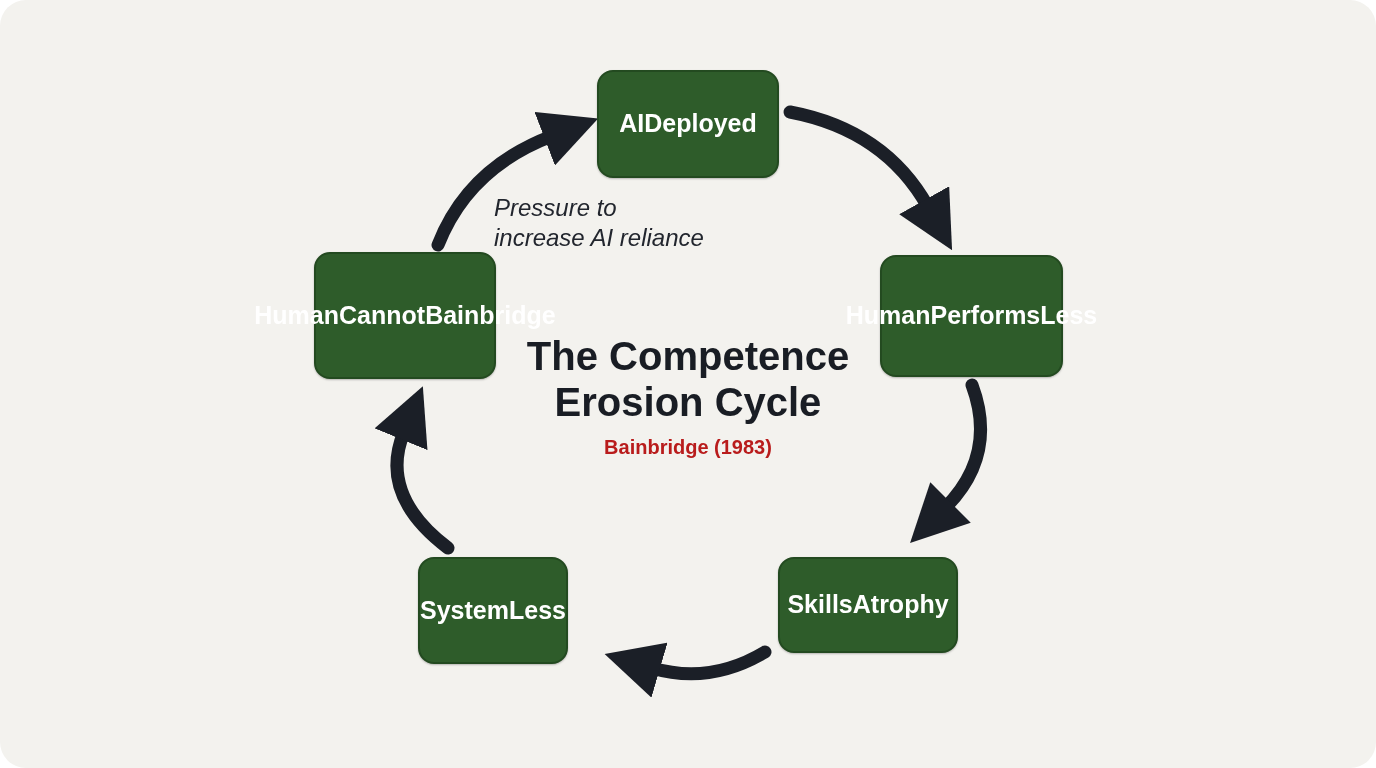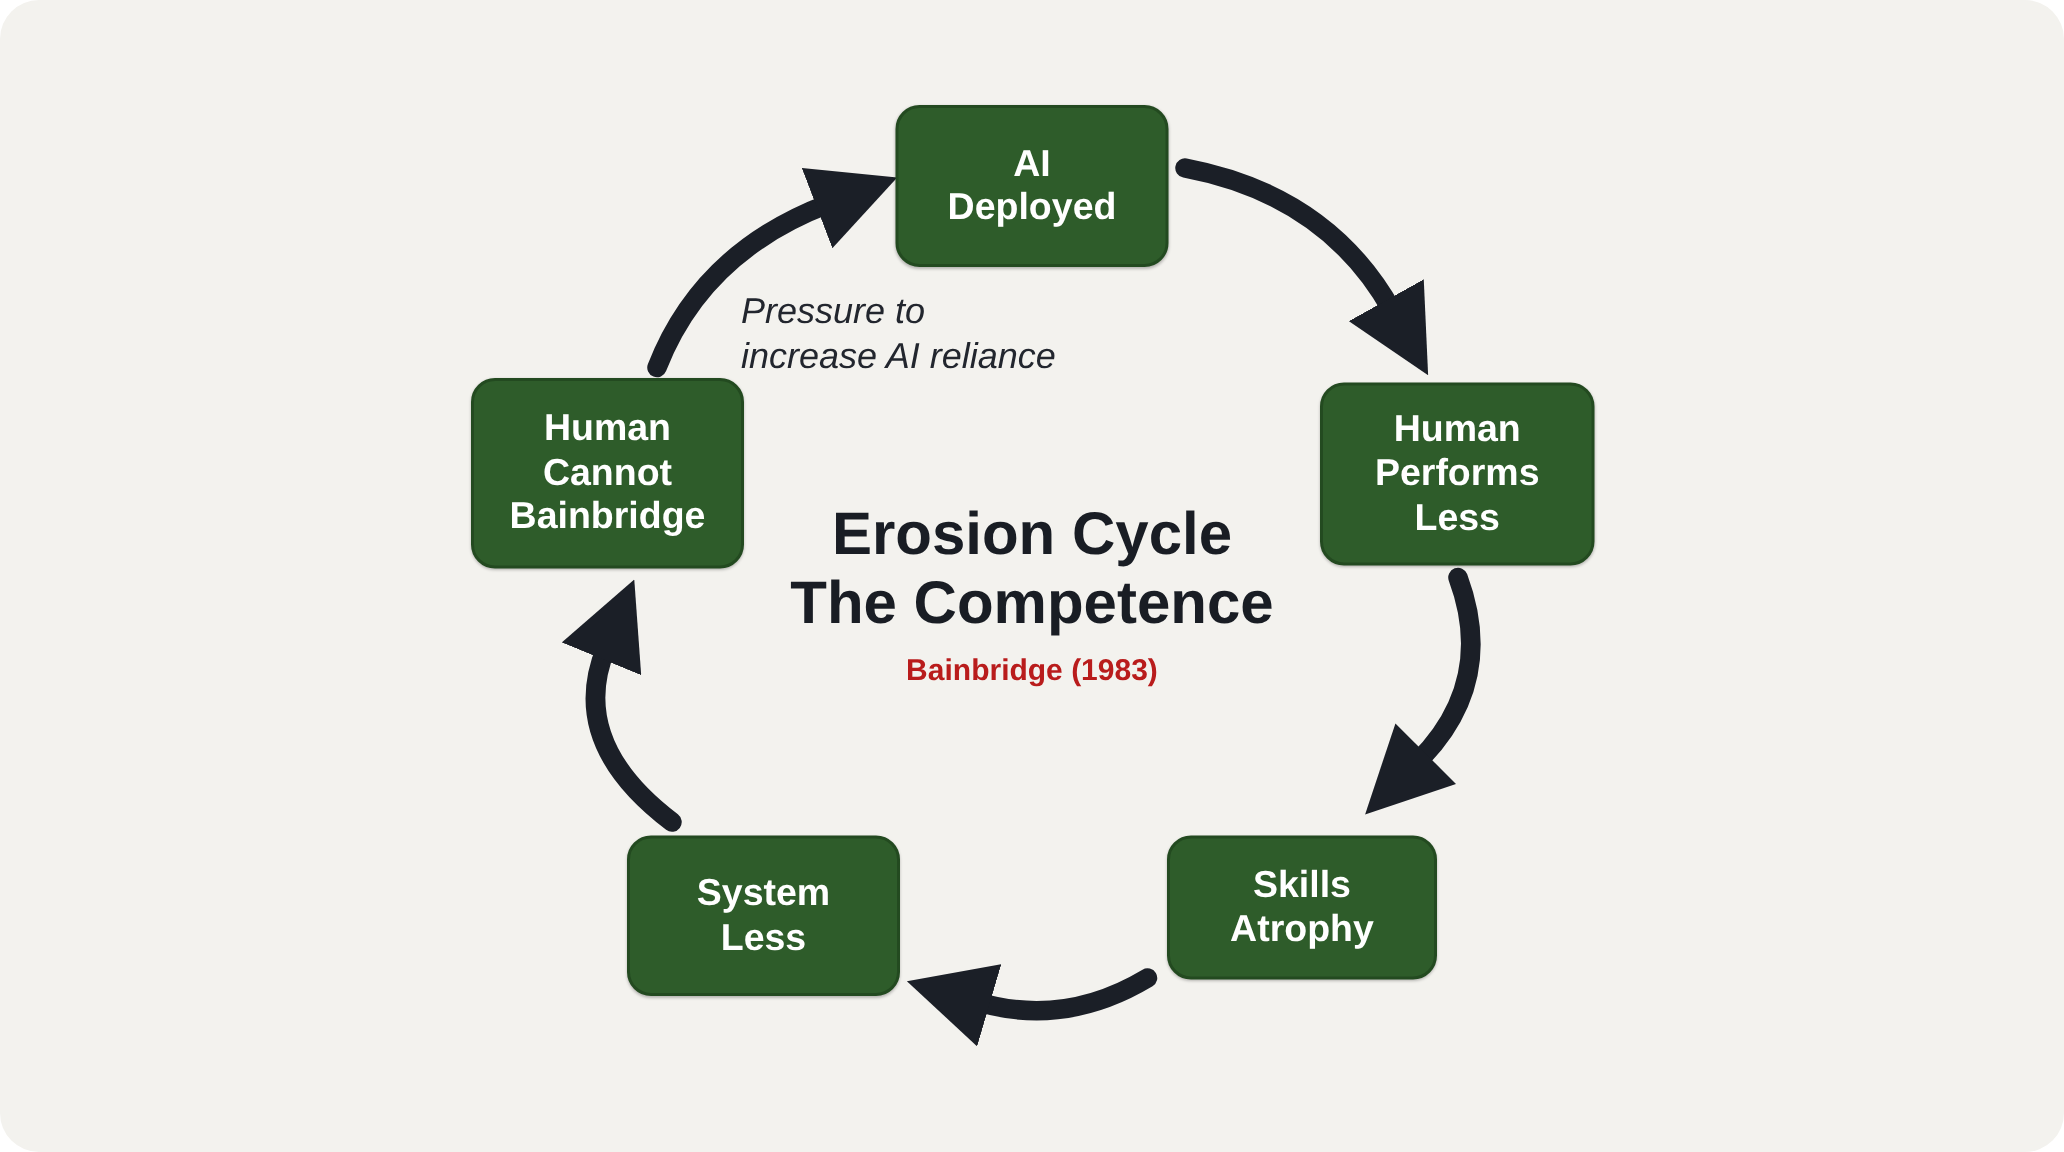--- a/index.html
+++ b/index.html
@@ -29,21 +29,21 @@
   .node {
     position: absolute;
     background: #2e5c2a;
     border: 2px solid #234a20;
     border-radius: 16px;
     color: #ffffff;
     font-weight: bold;
     font-size: 25px;
     line-height: 1.18;
     display: flex;
-    flex-direction: column;
+    flex-direction: row;
     align-items: center;
     justify-content: center;
     text-align: center;
     box-sizing: border-box;
     box-shadow: 0 1px 2px rgba(0,0,0,0.25);
   }
   .center-title {
     position: absolute;
     left: 458px;
     top: 333px;
@@ -102,34 +102,34 @@
     <div>Human</div>
     <div>Performs</div>
     <div>Less</div>
   </div>
 
   <div class="node" style="left:778px; top:557px; width:180px; height:96px;">
     <div>Skills</div>
     <div>Atrophy</div>
   </div>
 
-  <div class="node" style="left:418px; top:557px; width:182px; height:107px;">
+  <div class="node" style="left:418px; top:557px; width:150px; height:107px;">
     <div>System</div>
     <div>Less</div>
   </div>
 
   <div class="node" style="left:314px; top:252px; width:182px; height:127px;">
     <div>Human</div>
     <div>Cannot</div>
     <div>Bainbridge</div>
   </div>
 
   <div class="center-title">
+    <div>The Competence</div>
     <div>Erosion Cycle</div>
-    <div>The Competence</div>
   </div>
   <div class="center-subtitle">Bainbridge (1983)</div>
 
   <div class="arrow-caption">
     <div>Pressure to</div>
     <div>increase AI reliance</div>
   </div>
 
 </div>
 

